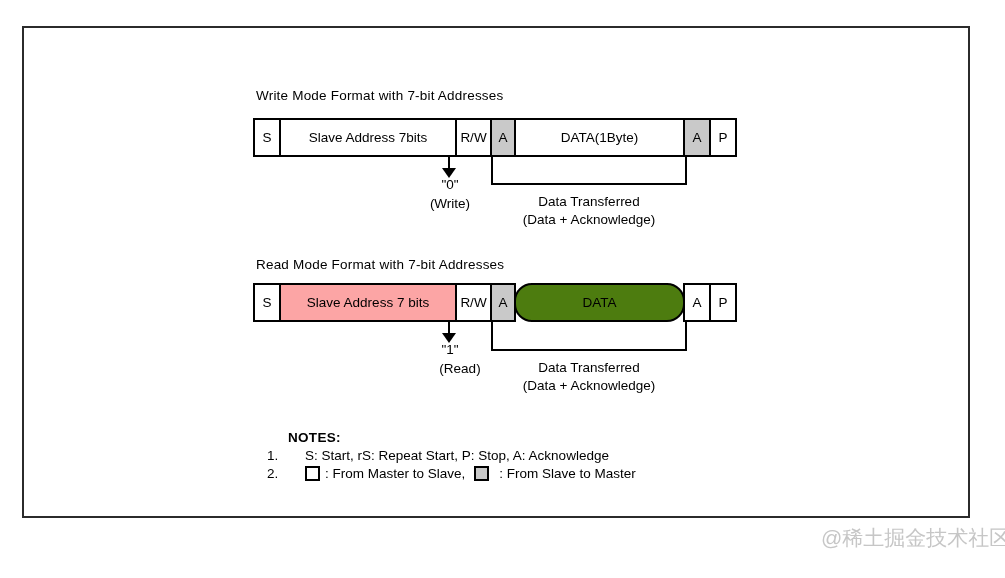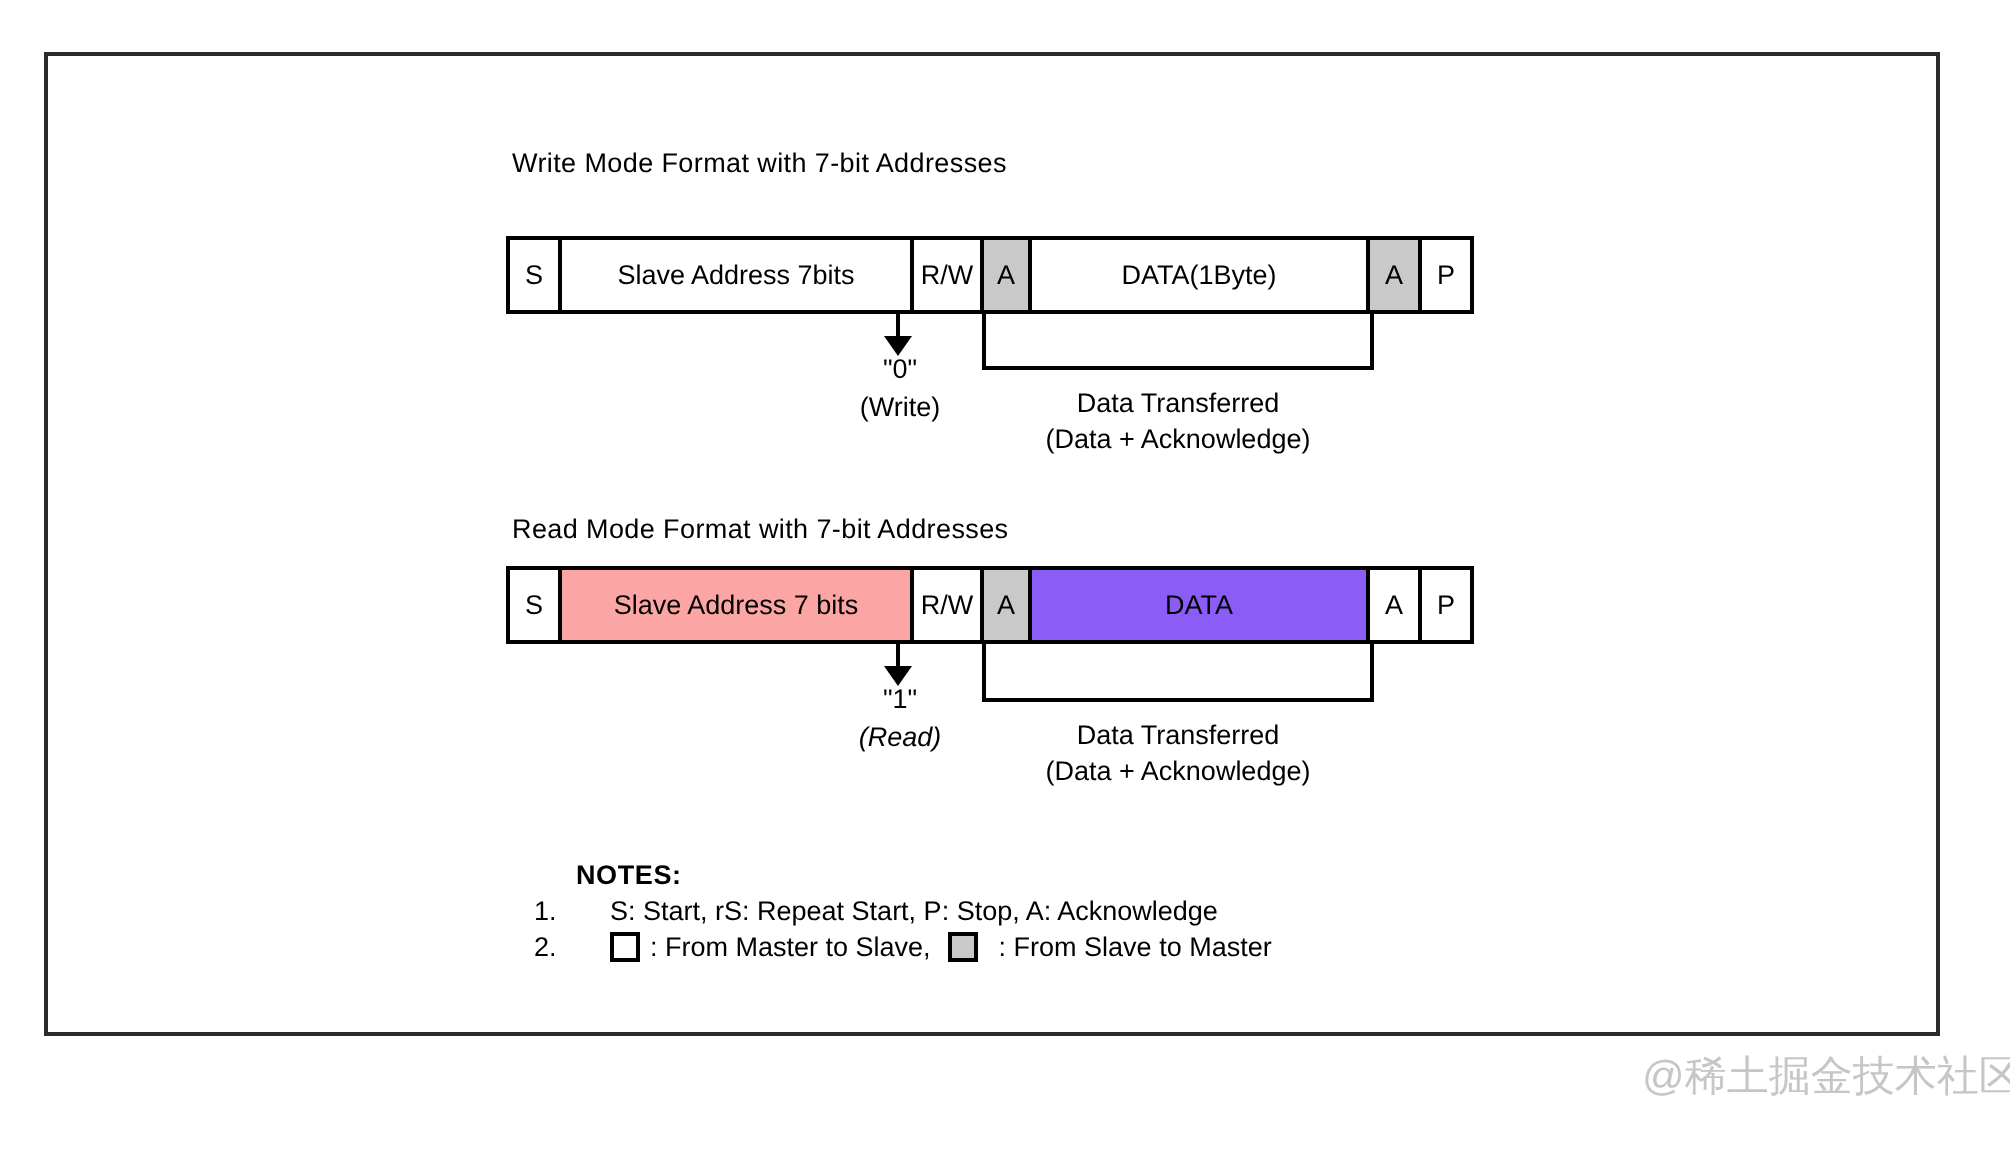--- a/index.html
+++ b/index.html
@@ -118,21 +118,21 @@
     white-space: nowrap;
   }
 </style>
 </head>
 <body>
 
 <div class="page">
 
   <div class="outer-border"></div>
 
-  <div class="sec-title" style="left:256px; top:74px;text-align:center;">Write Mode Format with 7-bit Addresses</div>
+  <div class="sec-title" style="left:256px; top:88px;text-align:center;">Write Mode Format with 7-bit Addresses</div>
 
   <div class="bus-row" style="left:253px; top:118px;">
     <span class="cell w0" style="background: rgb(255, 255, 255);">S</span>
     <span class="cell w1" style="background: rgb(255, 255, 255);">Slave Address 7bits</span>
     <span class="cell w2" style="background: rgb(255, 255, 255);">R/W</span>
     <span class="cell w3" style="background: rgb(201, 201, 201);">A</span>
     <span class="cell w4" style="background: rgb(255, 255, 255);">DATA(1Byte)</span>
     <span class="cell w5" style="background: rgb(201, 201, 201);">A</span>
     <span class="cell w6" style="background: rgb(255, 255, 255);">P</span>
   </div>
@@ -146,29 +146,29 @@
   <div class="small-label" style="left:489px; top:194px; width:200px;">Data Transferred</div>
   <div class="small-label" style="left:477px; top:212px; width:224px;">(Data + Acknowledge)</div>
 
   <div class="sec-title" style="left:256px; top:257px;">Read Mode Format with 7-bit Addresses</div>
 
   <div class="bus-row" style="left:253px; top:283px;">
     <span class="cell w0" style="background: rgb(255, 255, 255);">S</span>
     <span class="cell w1" style="background: #fca5a5;">Slave Address 7 bits</span>
     <span class="cell w2" style="background: rgb(255, 255, 255);">R/W</span>
     <span class="cell w3" style="background: rgb(201, 201, 201);">A</span>
-    <span class="cell w4" style="background: #8b5cf6;">DATA</span>
+    <span class="cell w4" style="background: #4d7c0f; border-radius: 18px;">DATA</span>
     <span class="cell w5" style="background: rgb(255, 255, 255);">A</span>
     <span class="cell w6" style="background: rgb(255, 255, 255);">P</span>
   </div>
 
   <div class="arrow-stem" style="left:448px; top:322px; height:13px;"></div>
   <div class="arrow-head" style="left:442px; top:333px;"></div>
   <div class="small-label" style="left:424px; top:342px; width:52px;">"1"</div>
-  <div class="small-label" style="left:414px; top:361px; width:72px;font-style:italic;">(Read)</div>
+  <div class="small-label" style="left:424px; top:361px; width:72px;">(Read)</div>
 
   <div class="bracket" style="left:491px; top:322px; width:196px; height:29px;"></div>
   <div class="small-label" style="left:489px; top:360px; width:200px;">Data Transferred</div>
   <div class="small-label" style="left:477px; top:378px; width:224px;">(Data + Acknowledge)</div>
 
   <div class="notes-heading" style="left:267px; top:430px;">NOTES:</div>
 
   <div class="note-line" style="left:267px; top:448px;">
     <span class="note-num">1.</span>
     <span>S: Start, rS: Repeat Start, P: Stop, A: Acknowledge</span>

